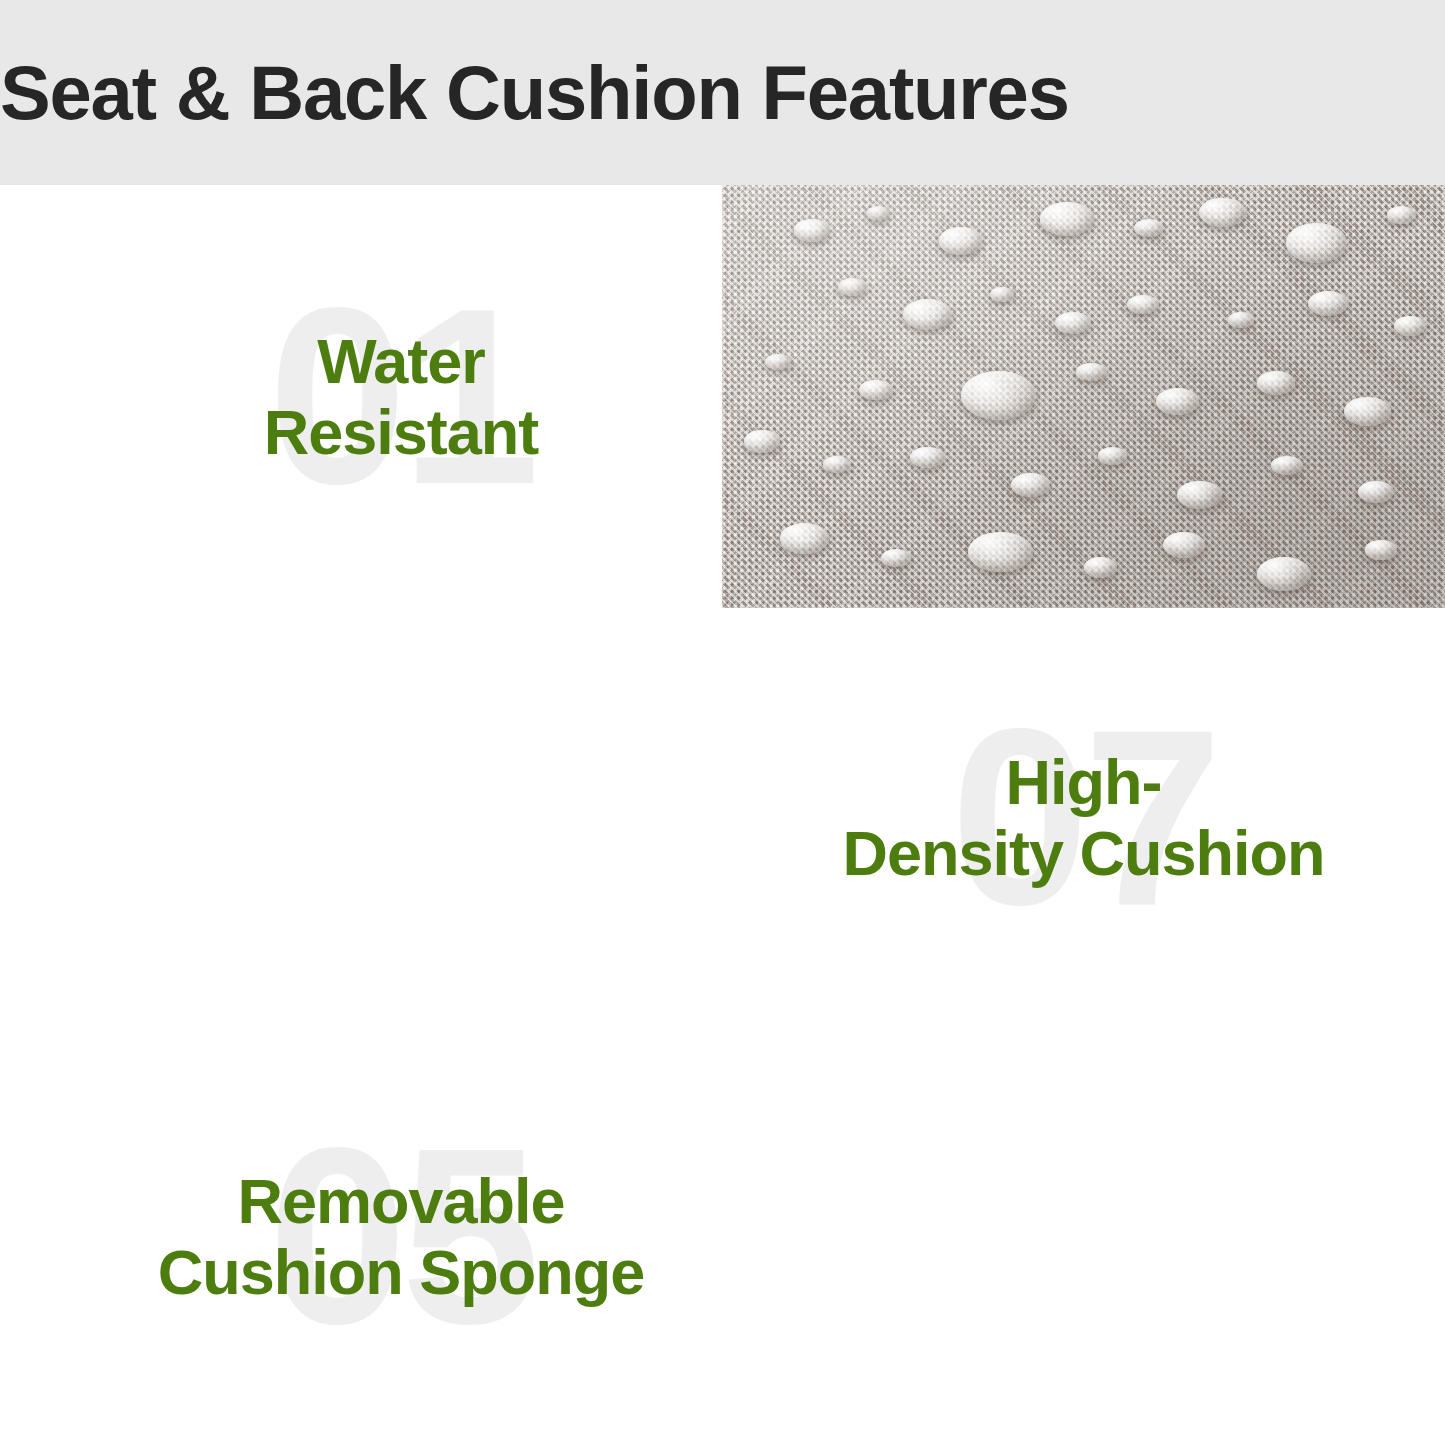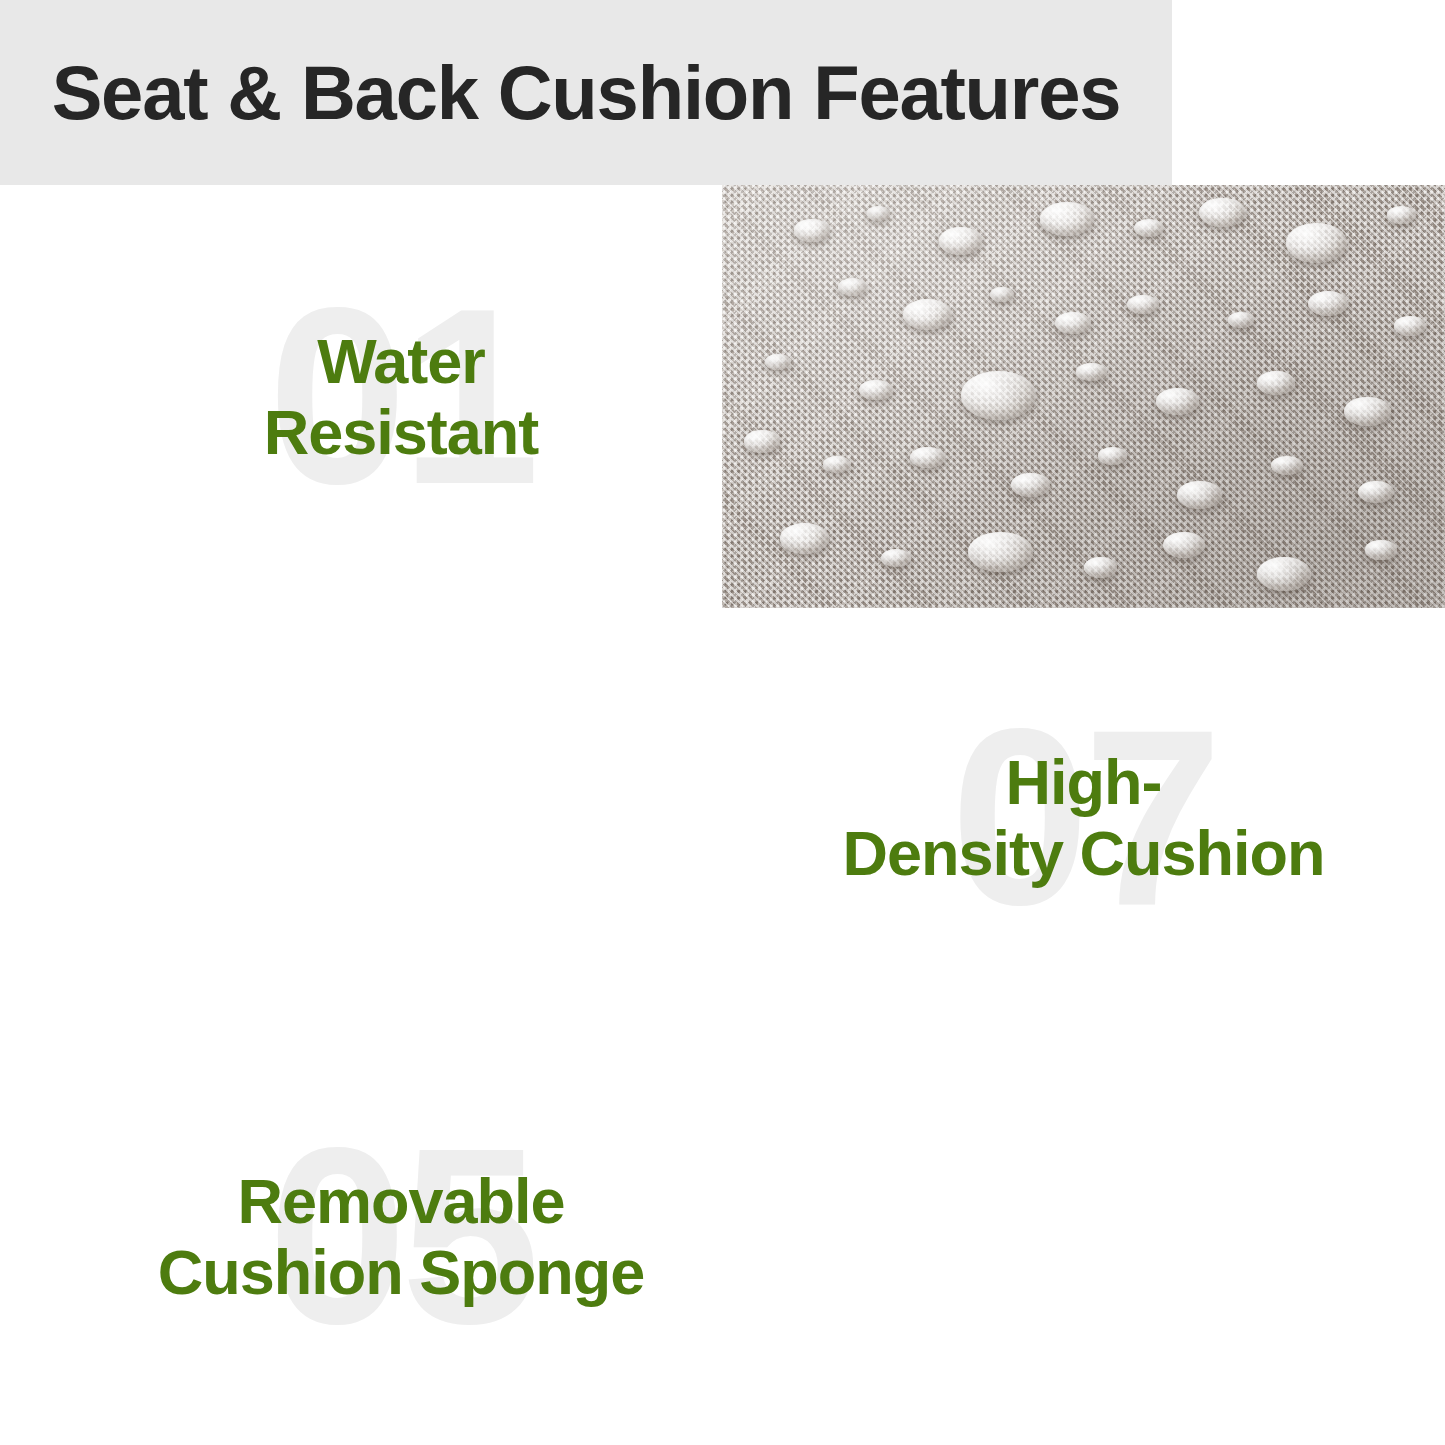--- a/index.html
+++ b/index.html
@@ -2,22 +2,22 @@
 <html><head>
 <meta charset="utf-8">
 <style>
   html,body{margin:0;padding:0;background:#fff;}
   body{width:1445px;height:1445px;overflow:hidden;
        font-family:"Liberation Sans","DejaVu Sans",sans-serif;}
 
   .page{position:relative;width:1445px;height:1445px;background:#ffffff;}
 
   
-  .header{position:absolute;left:0;top:0;width:1172px;height:185px;
-          background:#e8e8e8;display:flex;align-items:center;justify-content:center;}
+  .header{position:absolute;left:0;top:0;width:1445px;height:185px;
+          background:#e8e8e8;display:flex;align-items:center;}
   .header-title{font-size:76px;font-weight:700;color:#262626;
                 letter-spacing:-1.2px;white-space:nowrap;line-height:1;}
 
   
   .grid{position:absolute;left:0;top:185px;width:1445px;height:1260px;}
   .cell{position:absolute;overflow:hidden;}
   .col-l{left:0;width:802px;}
   .col-r{left:722px;width:723px;}
   .row1{top:0;height:423px;}
   .row2{top:423px;height:420px;}

